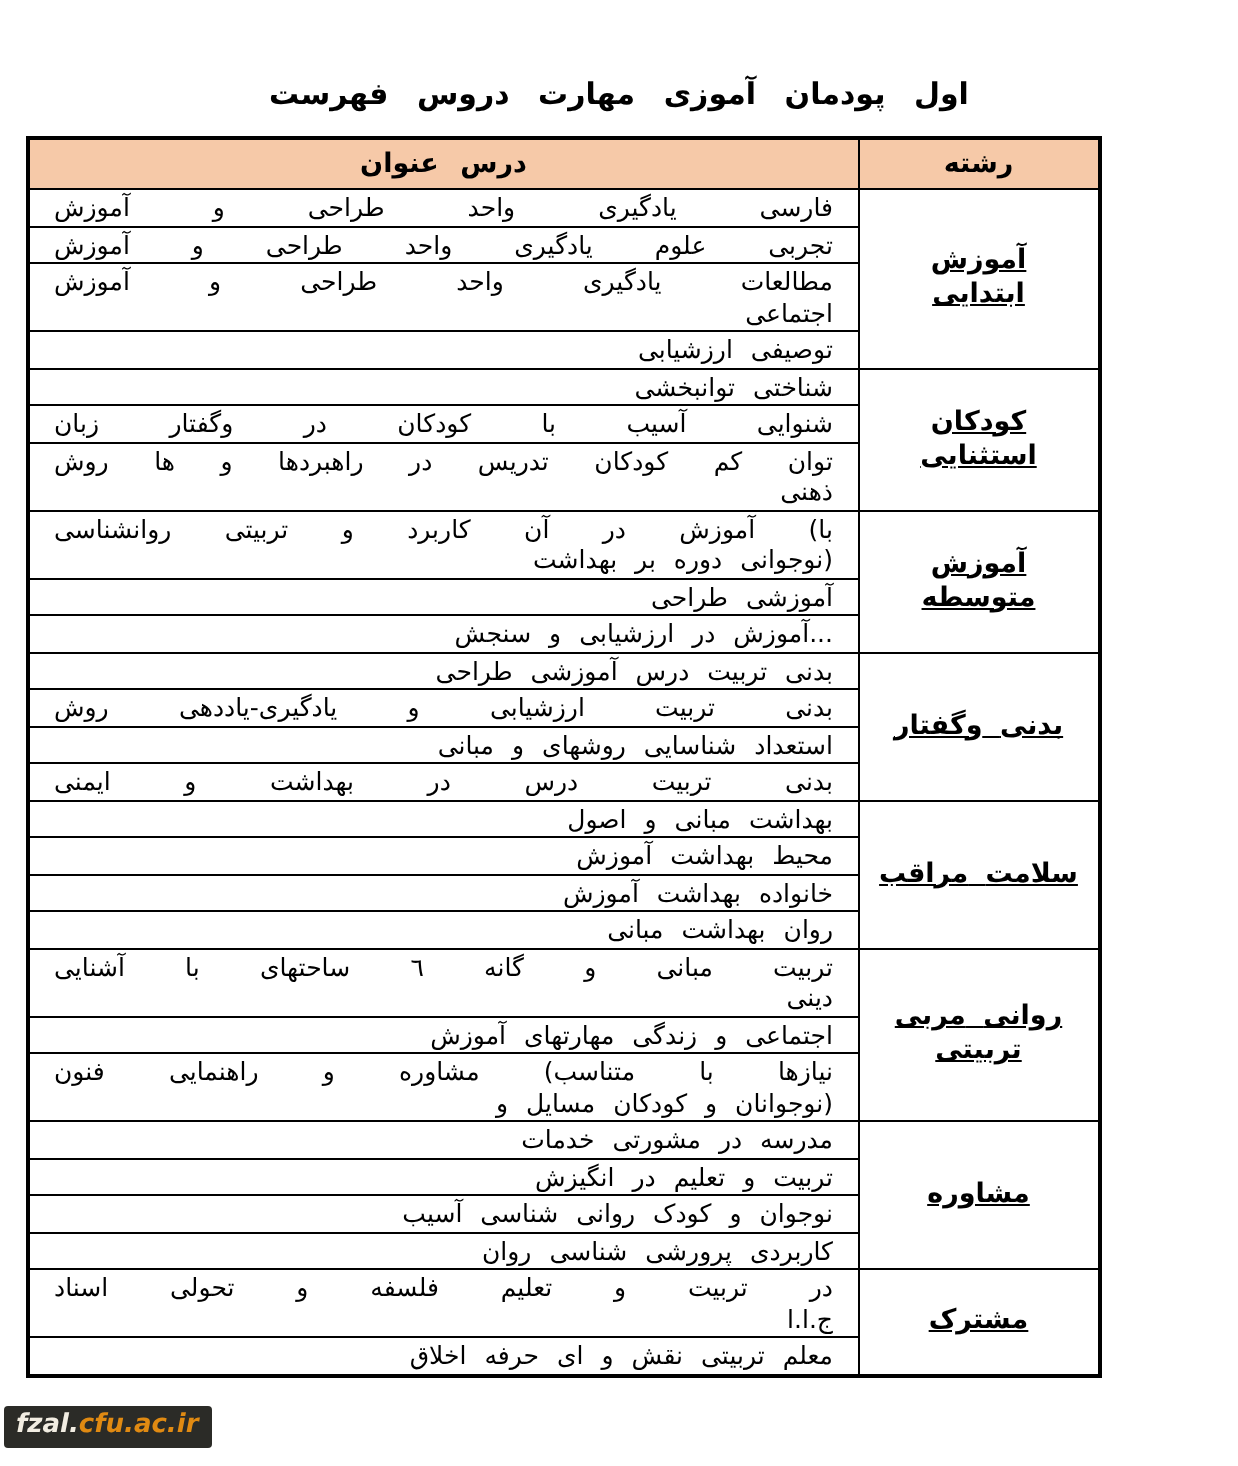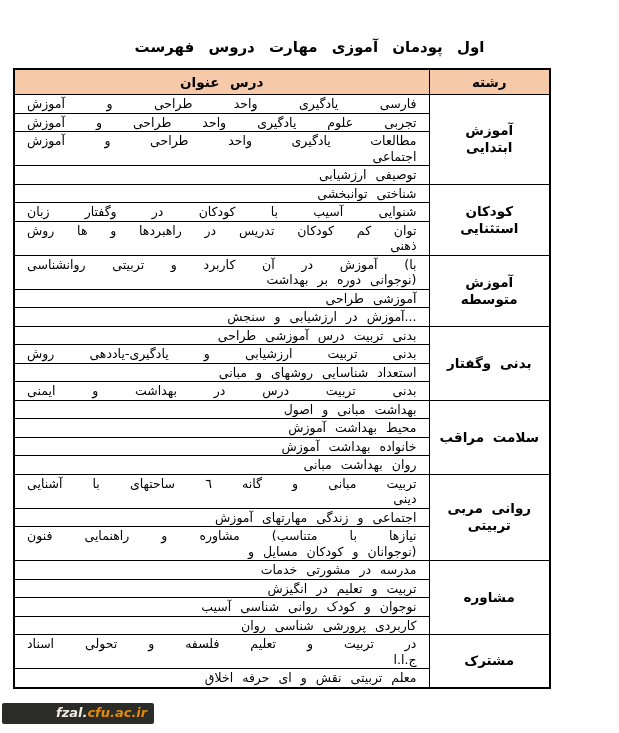--- a/index.html
+++ b/index.html
@@ -69,20 +69,21 @@
   }
   .line.stretch {
     text-align: justify;
     text-align-last: justify;
     word-spacing: 0;
   }
   td.field-cell {
     vertical-align: middle;
     text-align: center;
     padding: 1px 0;
+    text-decoration: underline;
   }
   .fline {
     direction: ltr;
     text-align: center;
     font-size: 13.5px;
     font-weight: bold;
     line-height: 17px;
     color: #000;
     word-spacing: 4px;
     white-space: nowrap;
@@ -93,21 +94,21 @@
     top: 703px;
     background: var(--wm-bg, #2B2B27);
     border-radius: 2px;
     padding: 3px 7px 4px 6px;
     font-style: italic;
     font-weight: bold;
     font-size: 13px;
     line-height: 14px;
     white-space: nowrap;
   }
-  .watermark .wm-a { color: var(--wm-a, #F2EDE2); margin-left: 48px; }
+  .watermark .wm-a { color: var(--wm-a, #F2EDE2); }
   .watermark .wm-b { color: var(--wm-b, #E08A12); }
 </style>
 </head>
 <body>
 
 <div class="page">
 
   <div class="doc-title">فهرست ‎دروس ‎مهارت ‎آموزی ‎پودمان ‎اول</div>
 
   <table class="courses">

